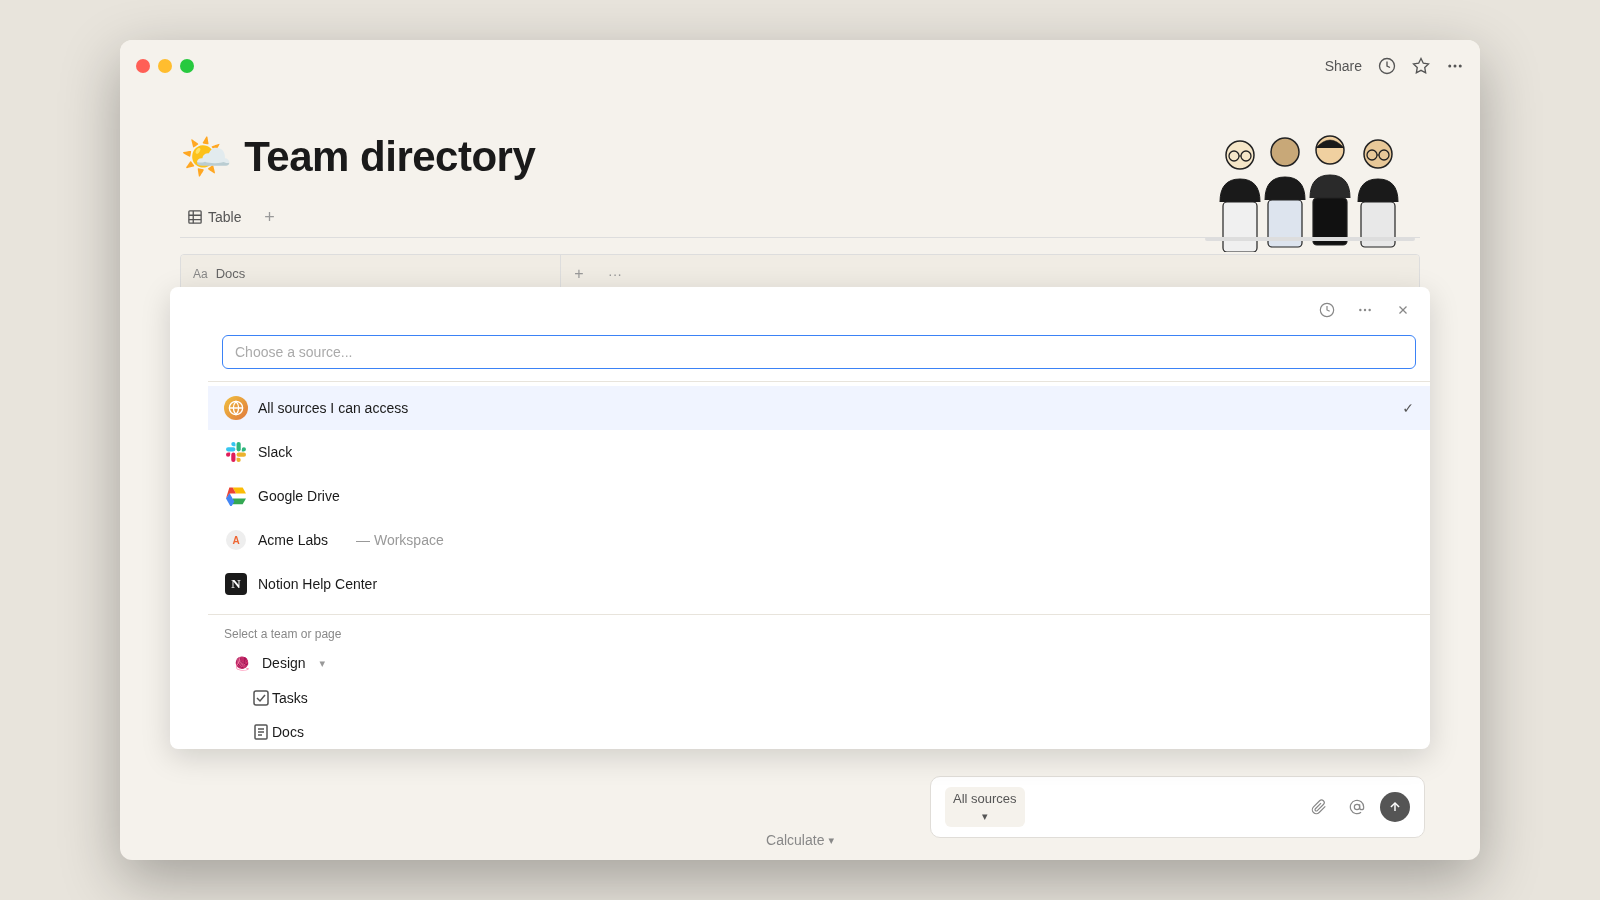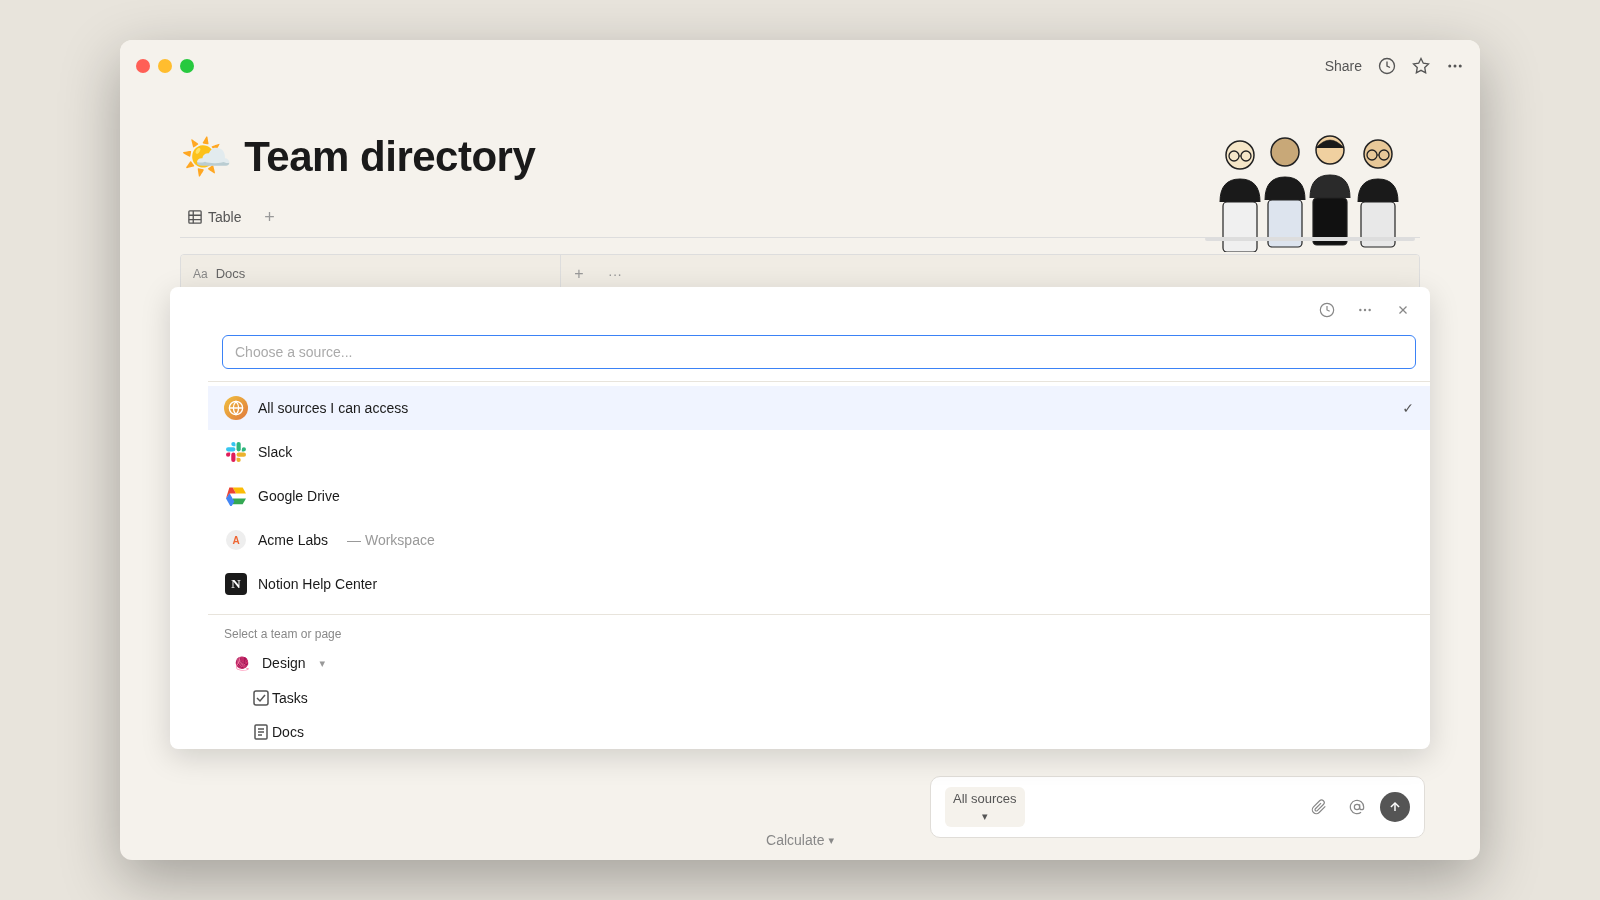--- a/index.html
+++ b/index.html
@@ -297,21 +297,21 @@
       font-size: 16px;
       flex-shrink: 0;
     }
     .dropdown-item-text {
       font-size: 14px;
       color: #1a1a1a;
     }
     .dropdown-item-subtext {
       font-size: 14px;
       color: #999;
-      margin-left: 9px;
+      margin-left: 18px;
     }
 
     .dropdown-section-label {
       padding: 8px 16px 4px;
       font-size: 12px;
       color: #888;
       font-weight: 500;
     }
 
     .team-item {

